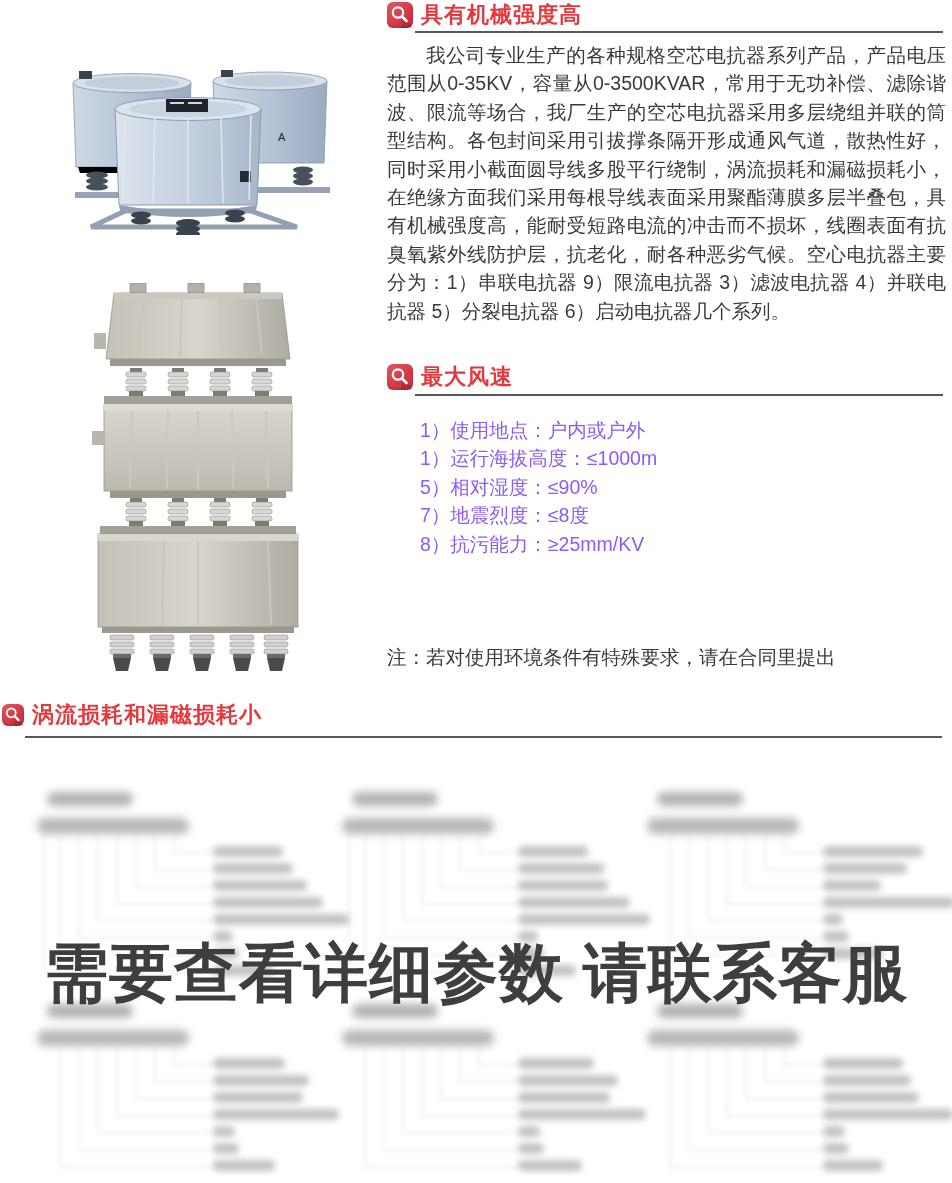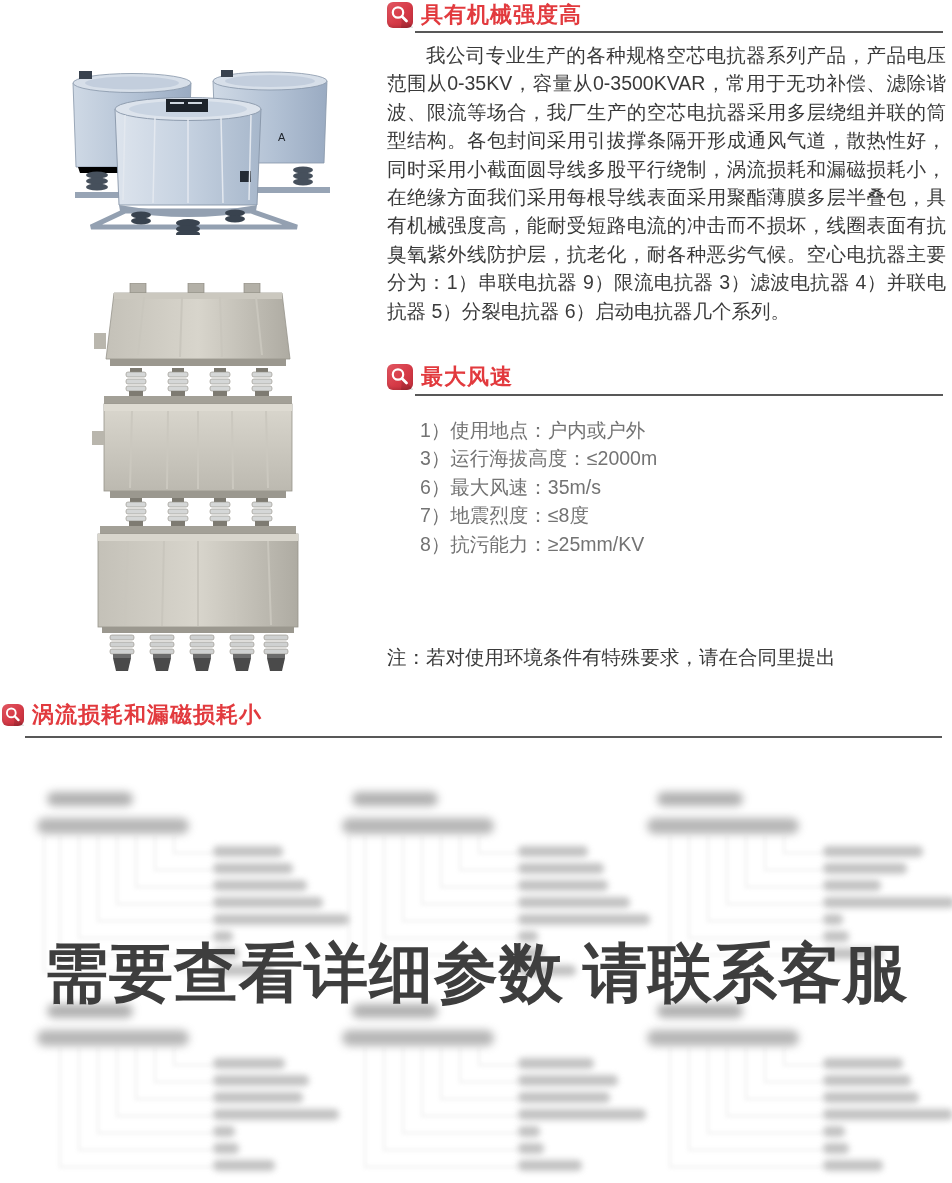--- a/index.html
+++ b/index.html
@@ -8,21 +8,21 @@
   .photo{position:absolute;}
   .sec-h{position:absolute;display:flex;align-items:center;gap:8px;white-space:nowrap;}
   .sec-icon{width:26px;height:26px;border-radius:6px;position:relative;flex:0 0 auto;
             background:linear-gradient(135deg,#e25762 0%,#d63a47 55%,#c22e3b 100%);
             box-shadow:inset 0 -2px 3px rgba(0,0,0,.12);}
   .sec-icon svg{position:absolute;left:0;top:0;}
   .sec-title{font-size:22px;font-weight:600;color:#e23a3e;letter-spacing:1px;line-height:26px;}
   .rule{position:absolute;height:2px;background:#585858;}
   .para{position:absolute;left:387px;top:41px;width:559px;font-size:19.5px;line-height:28.4px;
         text-align:justify;text-indent:2em;color:#3a3a3a;}
-  .env-list{position:absolute;left:387px;top:416px;width:559px;font-size:19.5px;color:#737373;}
+  .env-list{position:absolute;left:387px;top:416px;width:559px;font-size:19.5px;color:#8b5cf6;}
   .env-item{line-height:28.4px;padding-left:33px;white-space:nowrap;}
   .env-note{position:absolute;left:387px;top:643px;width:559px;font-size:19.5px;line-height:28.4px;
             color:#3a3a3a;white-space:nowrap;}
   .bwrap{position:absolute;left:0;top:0;width:952px;height:1183px;}
   .bblock{position:absolute;width:305px;height:200px;}
   .btitle{position:absolute;left:12px;top:4px;height:14px;background:#8f8f8f;border-radius:7px;
           filter:blur(4px);opacity:.7;}
   .bmodel{position:absolute;left:2px;top:30px;height:16px;background:#8a8a8a;border-radius:8px;
           filter:blur(4px);opacity:.62;}
   .blabel{position:absolute;height:11px;background:#9a9a9a;border-radius:5px;filter:blur(3px);opacity:.6;}
@@ -265,22 +265,22 @@
         <circle cx="11" cy="10.5" r="5.2" fill="none" stroke="#fff" stroke-width="2.2"></circle>
         <line x1="15" y1="14.5" x2="19.5" y2="19" stroke="#fff" stroke-width="2.8" stroke-linecap="round"></line>
       </svg>
     </span>
     <span class="sec-title">最大风速</span>
   </div>
   <div class="rule" style="left:415px;top:394px;width:528px"></div>
 
   <div class="env-list">
       <div class="env-item">1）使用地点：户内或户外</div>
-      <div class="env-item">3）运行海拔高度：≤2000m</div>
-      <div class="env-item">6）最大风速：35m/s</div>
+      <div class="env-item">1）运行海拔高度：≤1000m</div>
+      <div class="env-item">5）相对湿度：≤90%</div>
       <div class="env-item">7）地震烈度：≤8度</div>
       <div class="env-item">8）抗污能力：≥25mm/KV</div>
     </div>
   <div class="env-note">注：若对使用环境条件有特殊要求，请在合同里提出</div>
 
   <div class="sec-h" style="left:2px;top:702px">
     <span class="sec-icon" style="width:22px;height:22px">
       <svg width="22" height="22" viewBox="0 0 26 26">
         <path d="M15,14 L26,25 L26,26 L14,26 Z" fill="rgba(0,0,0,.12)"></path>
         <circle cx="11" cy="10.5" r="5.2" fill="none" stroke="#fff" stroke-width="2.2"></circle>

